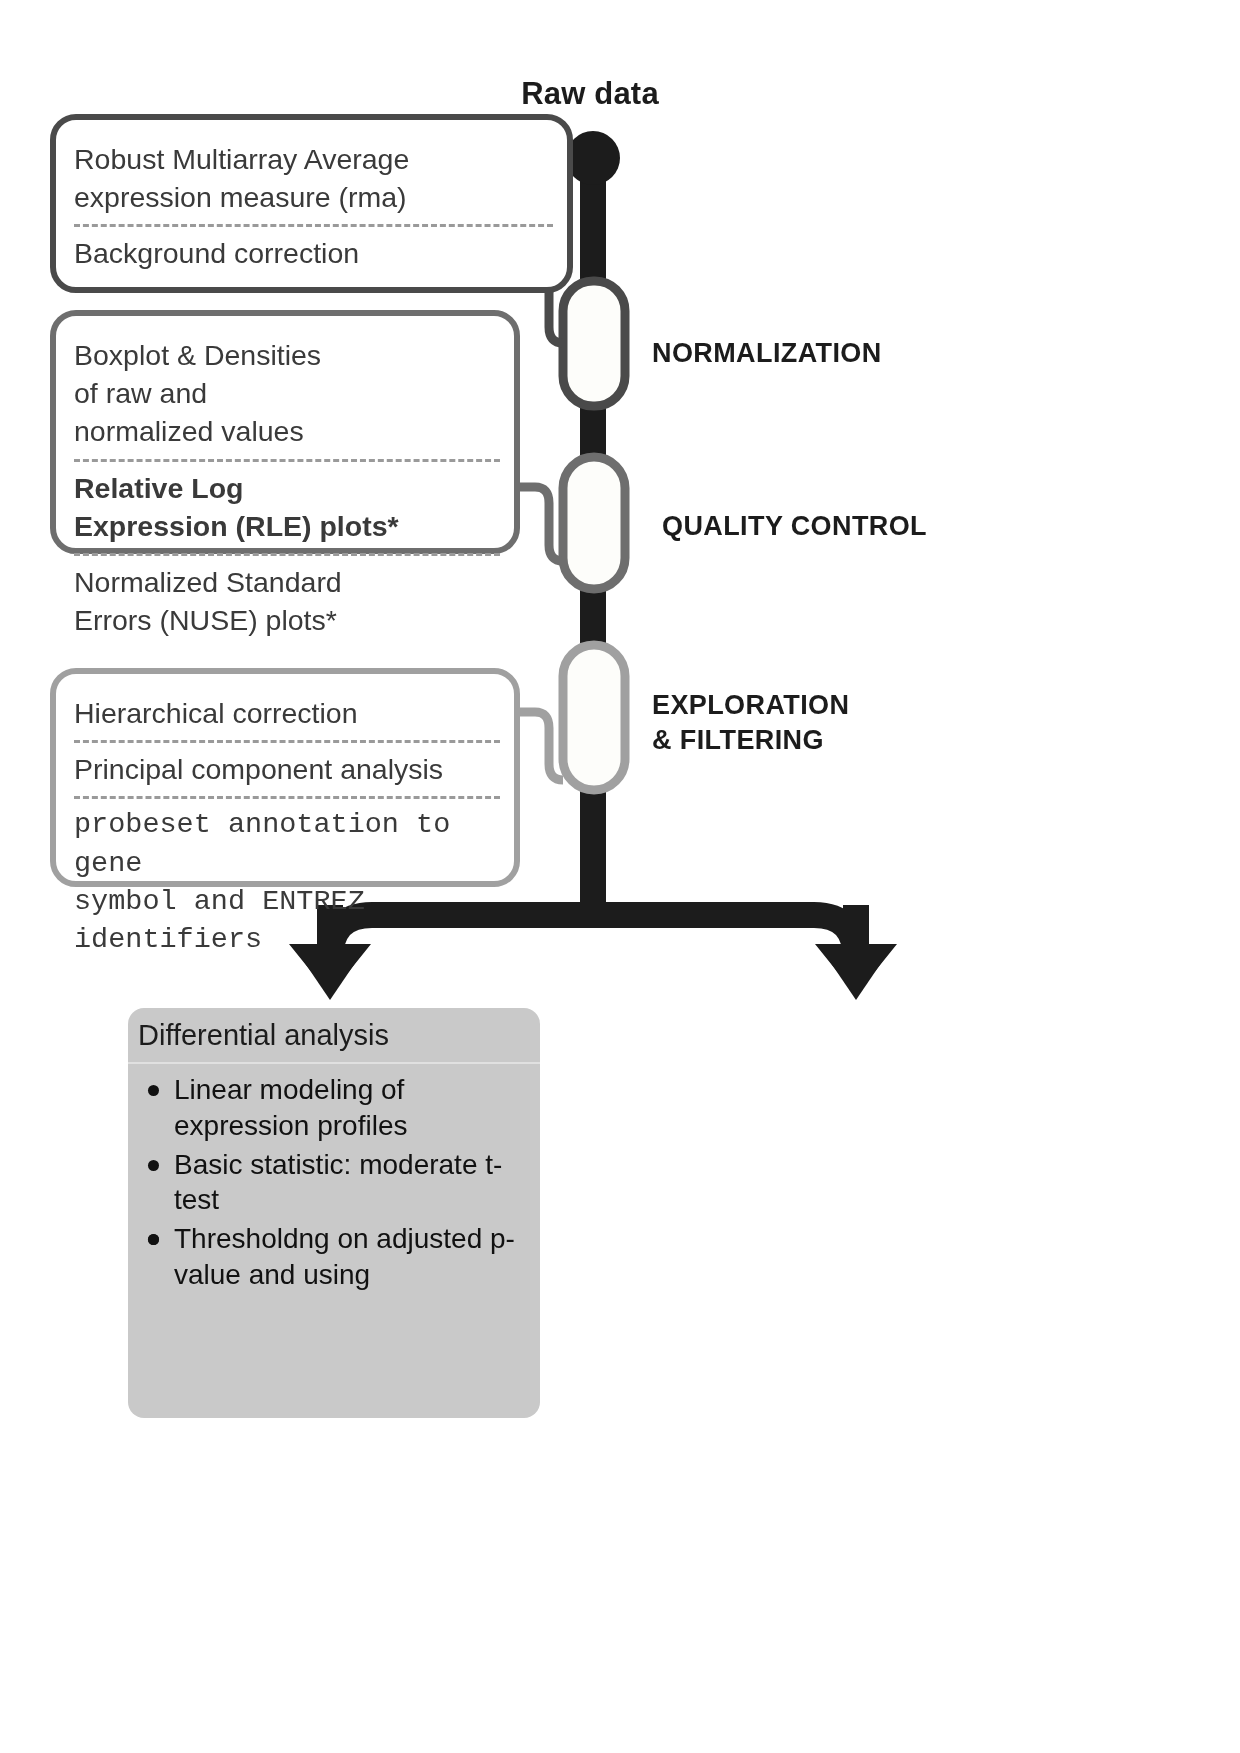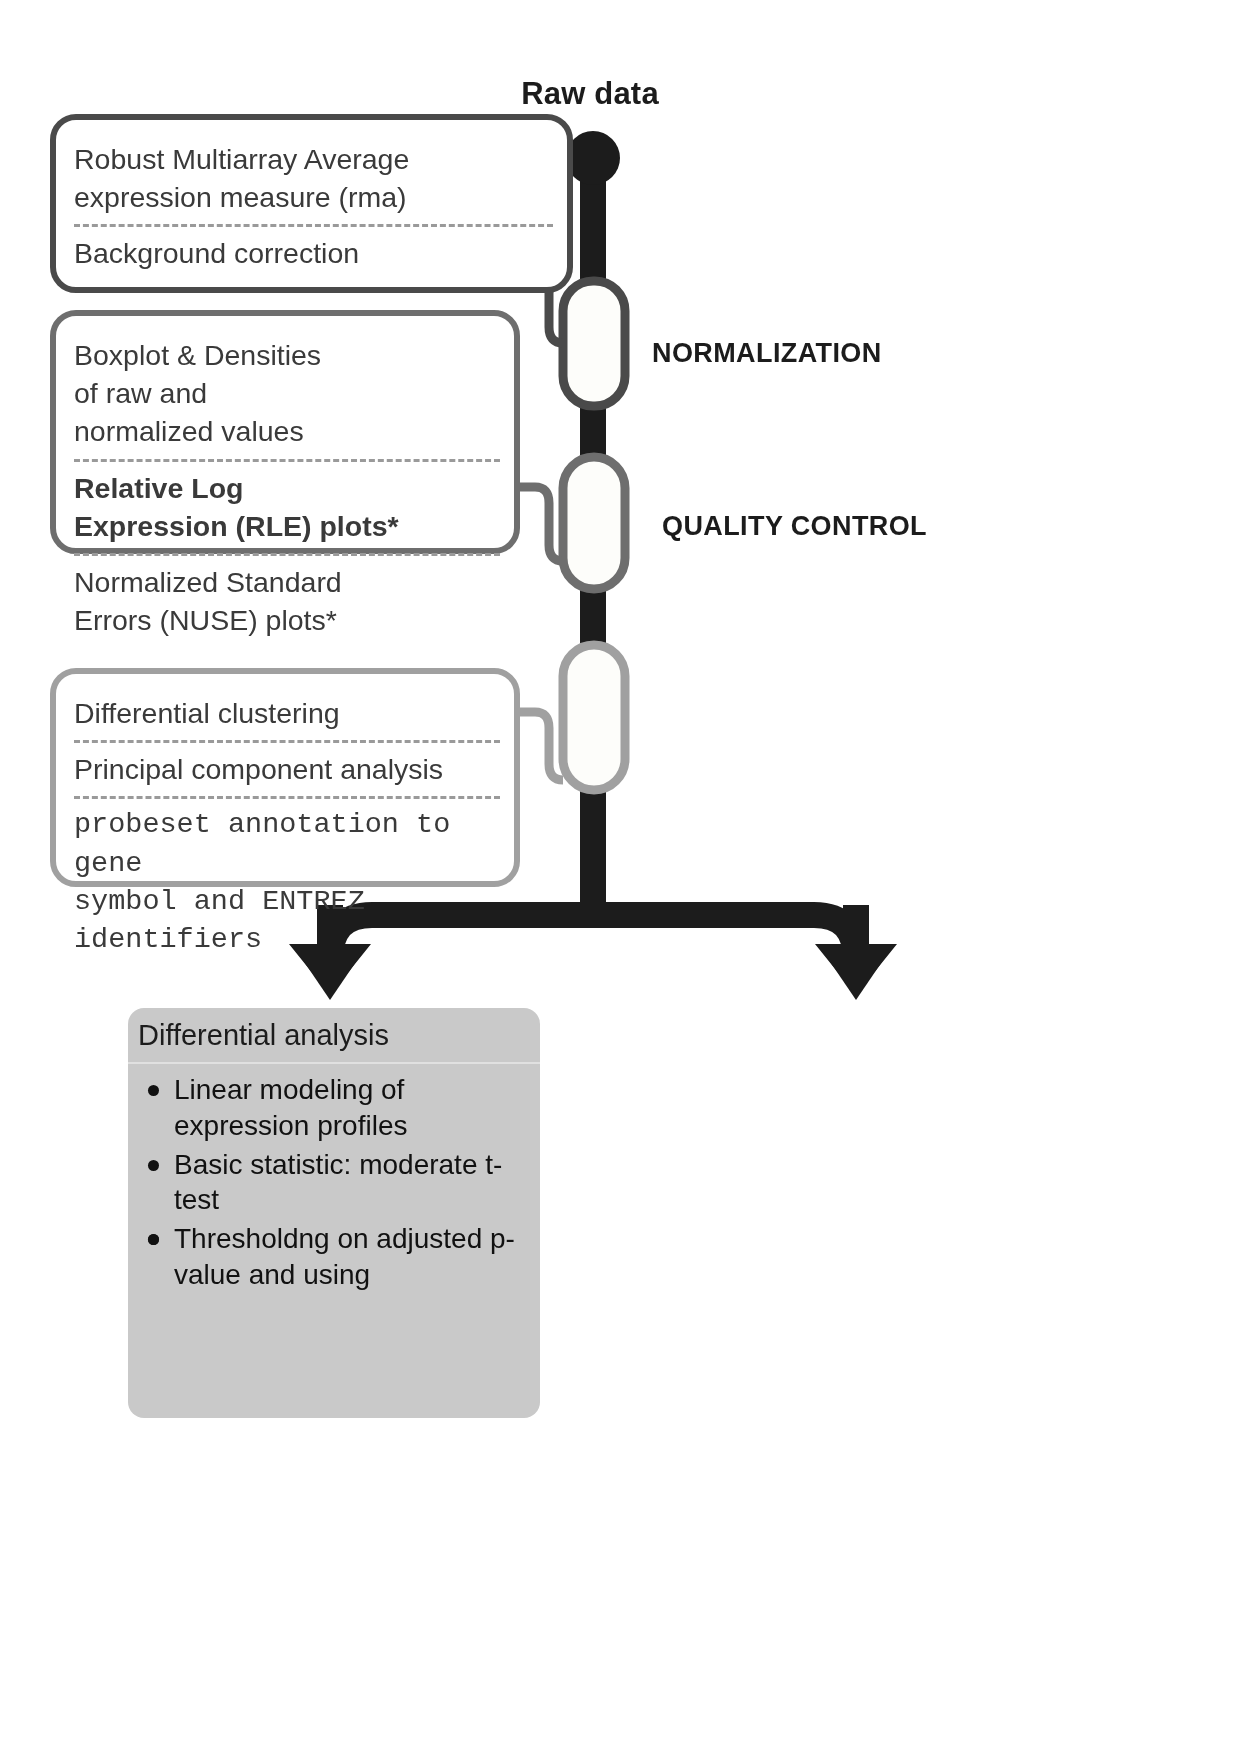--- a/index.html
+++ b/index.html
@@ -205,31 +205,33 @@
 normalized values</div>
       <div class="stage-item" style="white-space: pre-line; font-weight: bold;">Relative Log
 Expression (RLE) plots*</div>
       <div class="stage-item" style="white-space: pre-line;">Normalized Standard
 Errors (NUSE) plots*</div>
     </div>
   </div>
 
   <div class="stage-box" id="box-exploration">
     <div class="inner">
-      <div class="stage-item" style="white-space: pre-line;">Differential clustering</div>
+      <div class="stage-item" style="white-space: pre-line;">Hierarchical correction</div>
       <div class="stage-item" style="white-space: pre-line;">Principal component analysis</div>
       <div class="stage-item" style="white-space: pre-line; font-family: Liberation Mono, monospace;">probeset annotation to gene
 symbol and ENTREZ identifiers</div>
     </div>
   </div>
 
   <div class="stage-label" id="label-normalization" style="white-space: pre-line;">NORMALIZATION</div>
 
   <div class="stage-label" id="label-qc" style="white-space: pre-line;">QUALITY CONTROL</div>
 
+  <div class="stage-label" id="label-exploration" style="white-space: pre-line;">EXPLORATION
+&amp; FILTERING</div>
 
   <div class="result-panel" id="panel-differential">
     <div class="result-header">Differential analysis</div>
     <ul class="result-list">
       <li>
         <span class="bullet"></span>
         <span>Linear modeling of expression profiles</span>
       </li>
       <li>
         <span class="bullet"></span>

